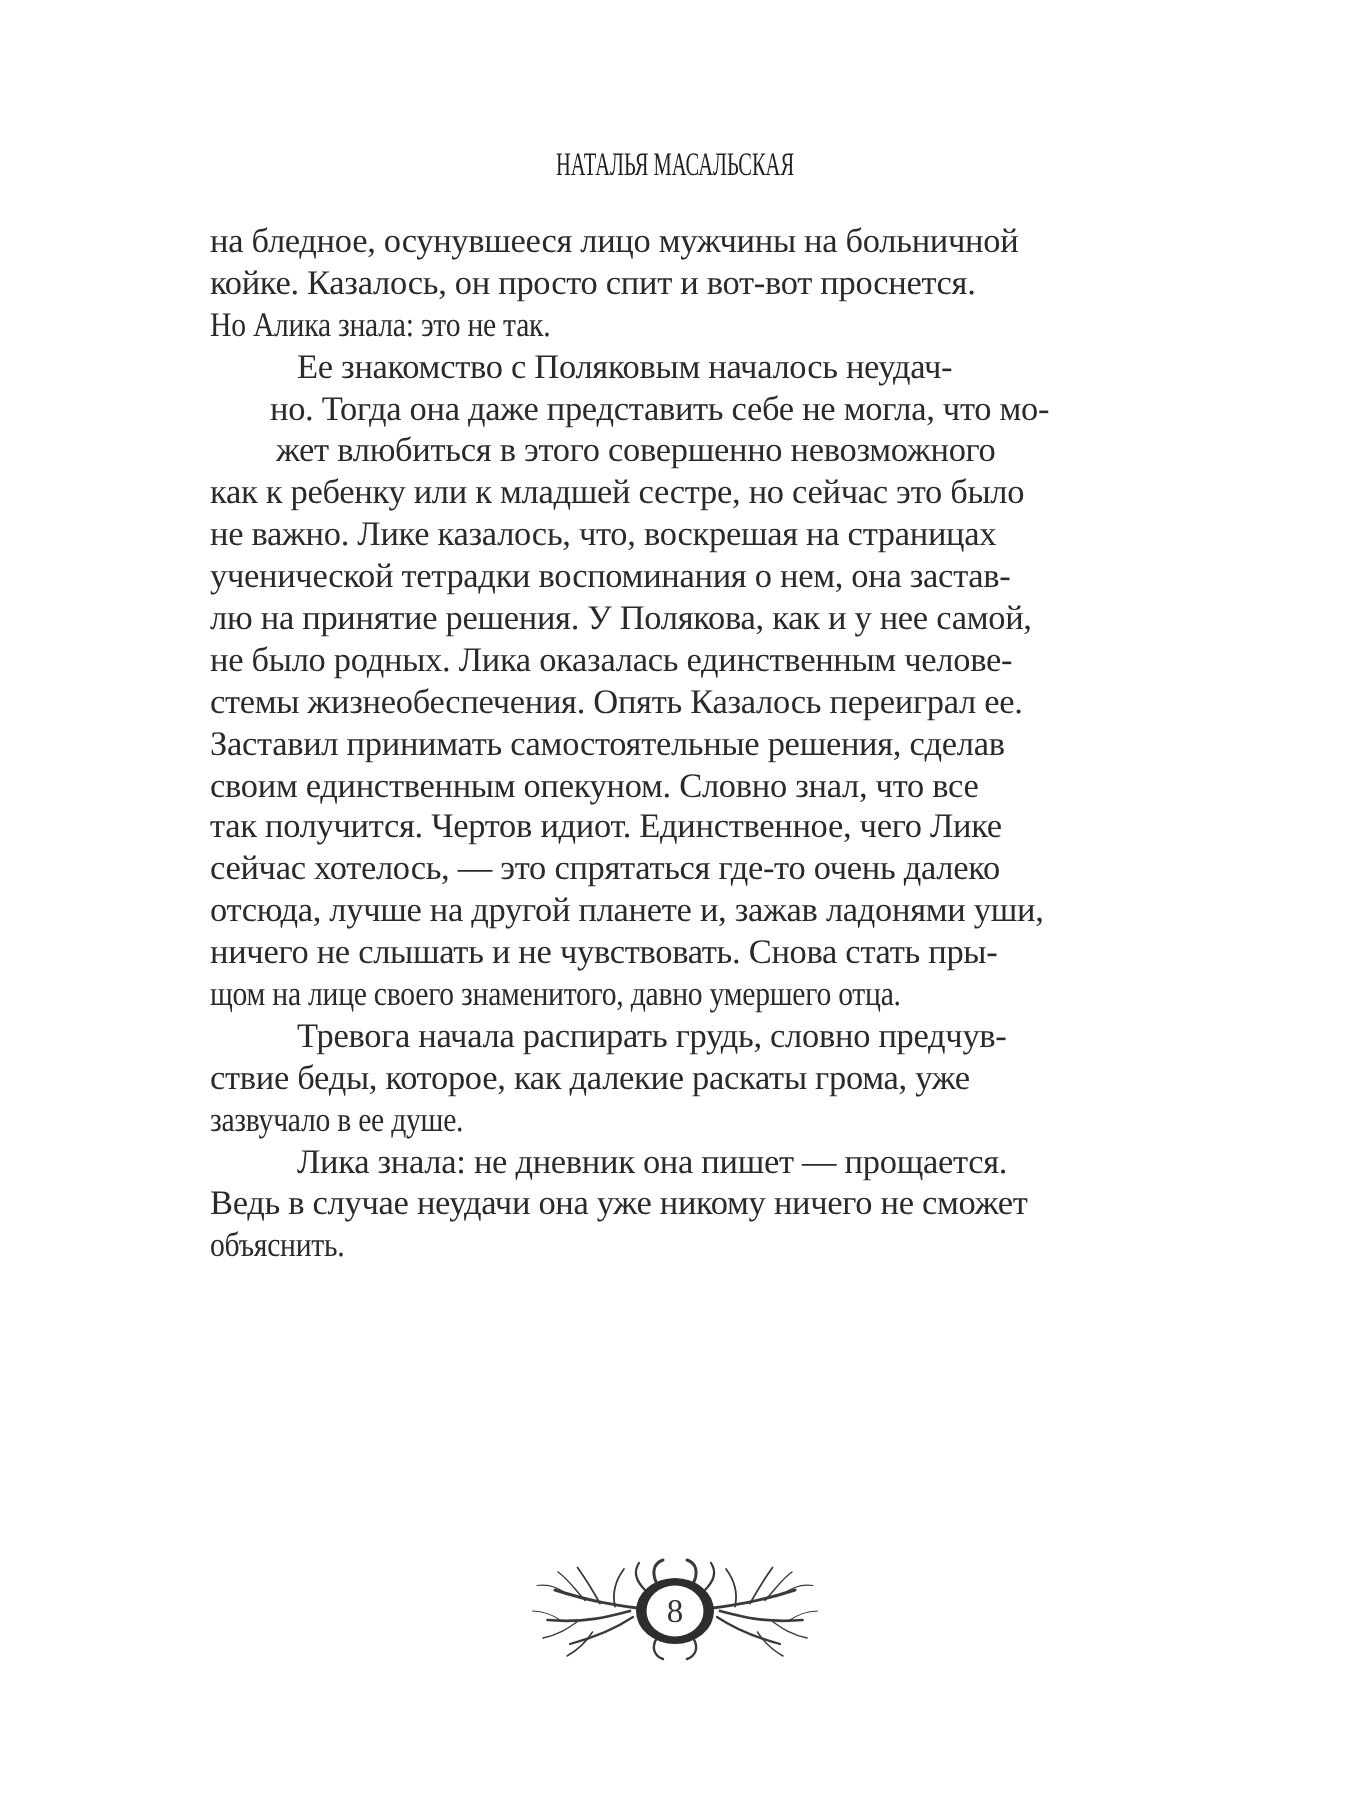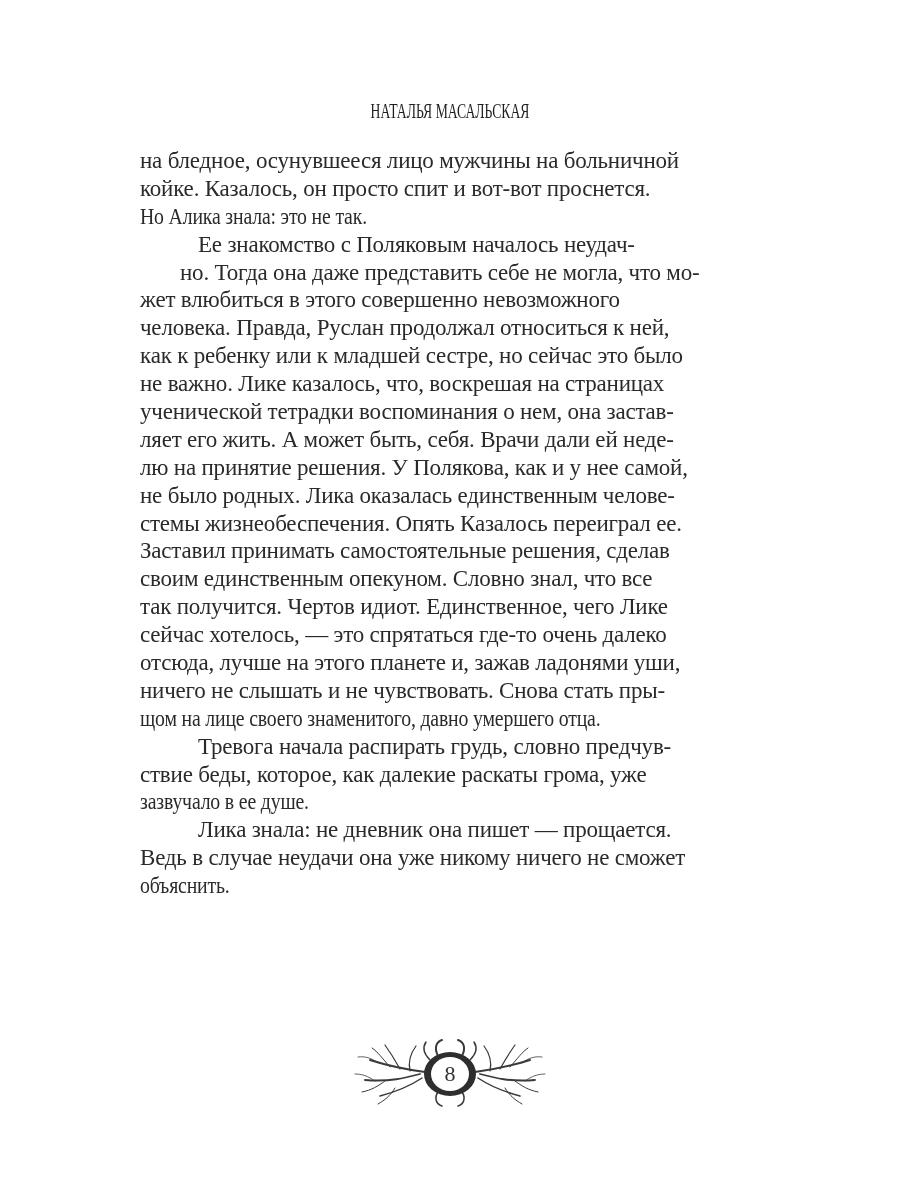--- a/index.html
+++ b/index.html
@@ -61,34 +61,32 @@
 <body>
 
 <div class="running-head">НАТАЛЬЯ МАСАЛЬСКАЯ</div>
 
 <div class="body-text" id="body-text">
     <div class="line" style="white-space: nowrap;"><span style="white-space: nowrap; display: inline-block; transform-origin: left center; transform: scaleX(1);">на бледное, осунувшееся лицо мужчины на больничной</span></div>
     <div class="line" style="white-space: nowrap;"><span style="white-space: nowrap; display: inline-block; transform-origin: left center; transform: scaleX(1);">койке. Казалось, он просто спит и вот-вот проснется.</span></div>
     <div class="line last" style="white-space: nowrap;"><span style="white-space: nowrap; display: inline-block; transform-origin: left center; transform: scaleX(0.86);">Но Алика знала: это не так.</span></div>
     <div class="line indent" style="white-space: nowrap;"><span style="white-space: nowrap; display: inline-block; transform-origin: left center; transform: scaleX(1);">Ее знакомство с Поляковым началось неудач-</span></div>
     <div class="line" style="white-space: nowrap;"><span style="white-space: nowrap; display: inline-block; transform-origin: left center; transform: scaleX(1); margin-left: 40px;">но. Тогда она даже представить себе не могла, что мо-</span></div>
-    <div class="line" style="white-space: nowrap;"><span style="white-space: nowrap; display: inline-block; transform-origin: left center; transform: scaleX(1);">жет влюбиться в этого совершенно невозможного</span></div>
-    <div class="line" style="white-space: nowrap;"><span style="white-space: nowrap; display: inline-block; transform-origin: left center; transform: scaleX(1);">человека. Правда, Руслан продолжал относиться к ней,</span></div>
+    <div class="line" style="white-space: nowrap;"><span style="white-space: nowrap; display: inline-block; transform-origin: left center; transform: scaleX(1); margin-left: 44px;">жет влюбиться в этого совершенно невозможного</span></div>
     <div class="line" style="white-space: nowrap;"><span style="white-space: nowrap; display: inline-block; transform-origin: left center; transform: scaleX(1);">как к ребенку или к младшей сестре, но сейчас это было</span></div>
     <div class="line" style="white-space: nowrap;"><span style="white-space: nowrap; display: inline-block; transform-origin: left center; transform: scaleX(1);">не важно. Лике казалось, что, воскрешая на страницах</span></div>
     <div class="line" style="white-space: nowrap;"><span style="white-space: nowrap; display: inline-block; transform-origin: left center; transform: scaleX(1);">ученической тетрадки воспоминания о нем, она застав-</span></div>
-    <div class="line" style="white-space: nowrap;"><span style="white-space: nowrap; display: inline-block; transform-origin: left center; transform: scaleX(1);">ляет его жить. А может быть, себя. Врачи дали ей неде-</span></div>
     <div class="line" style="white-space: nowrap;"><span style="white-space: nowrap; display: inline-block; transform-origin: left center; transform: scaleX(1);">лю на принятие решения. У Полякова, как и у нее самой,</span></div>
     <div class="line" style="white-space: nowrap;"><span style="white-space: nowrap; display: inline-block; transform-origin: left center; transform: scaleX(1);">не было родных. Лика оказалась единственным челове-</span></div>
     <div class="line" style="white-space: nowrap;"><span style="white-space: nowrap; display: inline-block; transform-origin: left center; transform: scaleX(1);">стемы жизнеобеспечения. Опять Казалось переиграл ее.</span></div>
     <div class="line" style="white-space: nowrap;"><span style="white-space: nowrap; display: inline-block; transform-origin: left center; transform: scaleX(1);">Заставил принимать самостоятельные решения, сделав</span></div>
     <div class="line" style="white-space: nowrap;"><span style="white-space: nowrap; display: inline-block; transform-origin: left center; transform: scaleX(1);">своим единственным опекуном. Словно знал, что все</span></div>
     <div class="line" style="white-space: nowrap;"><span style="white-space: nowrap; display: inline-block; transform-origin: left center; transform: scaleX(1);">так получится. Чертов идиот. Единственное, чего Лике</span></div>
     <div class="line" style="white-space: nowrap;"><span style="white-space: nowrap; display: inline-block; transform-origin: left center; transform: scaleX(1);">сейчас хотелось, — это спрятаться где-то очень далеко</span></div>
-    <div class="line" style="white-space: nowrap;"><span style="white-space: nowrap; display: inline-block; transform-origin: left center; transform: scaleX(1);">отсюда, лучше на этого планете и, зажав ладонями уши,</span></div>
+    <div class="line" style="white-space: nowrap;"><span style="white-space: nowrap; display: inline-block; transform-origin: left center; transform: scaleX(1);">отсюда, лучше на другой планете и, зажав ладонями уши,</span></div>
     <div class="line" style="white-space: nowrap;"><span style="white-space: nowrap; display: inline-block; transform-origin: left center; transform: scaleX(1);">ничего не слышать и не чувствовать. Снова стать пры-</span></div>
     <div class="line last" style="white-space: nowrap;"><span style="white-space: nowrap; display: inline-block; transform-origin: left center; transform: scaleX(0.86);">щом на лице своего знаменитого, давно умершего отца.</span></div>
     <div class="line indent" style="white-space: nowrap;"><span style="white-space: nowrap; display: inline-block; transform-origin: left center; transform: scaleX(1);">Тревога начала распирать грудь, словно предчув-</span></div>
     <div class="line" style="white-space: nowrap;"><span style="white-space: nowrap; display: inline-block; transform-origin: left center; transform: scaleX(1);">ствие беды, которое, как далекие раскаты грома, уже</span></div>
     <div class="line last" style="white-space: nowrap;"><span style="white-space: nowrap; display: inline-block; transform-origin: left center; transform: scaleX(0.86);">зазвучало в ее душе.</span></div>
     <div class="line indent" style="white-space: nowrap;"><span style="white-space: nowrap; display: inline-block; transform-origin: left center; transform: scaleX(1);">Лика знала: не дневник она пишет — прощается.</span></div>
     <div class="line" style="white-space: nowrap;"><span style="white-space: nowrap; display: inline-block; transform-origin: left center; transform: scaleX(1);">Ведь в случае неудачи она уже никому ничего не сможет</span></div>
     <div class="line last" style="white-space: nowrap;"><span style="white-space: nowrap; display: inline-block; transform-origin: left center; transform: scaleX(0.86);">объяснить.</span></div>
   </div>
 

